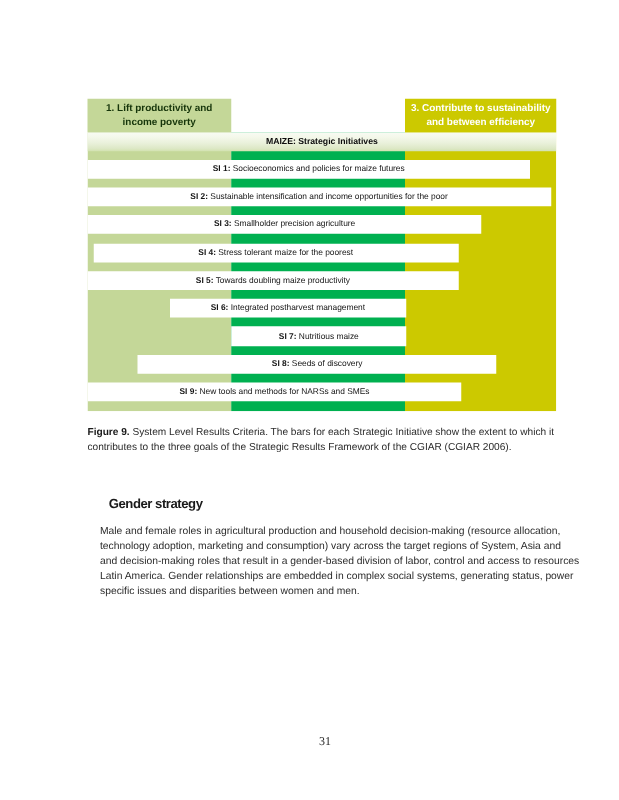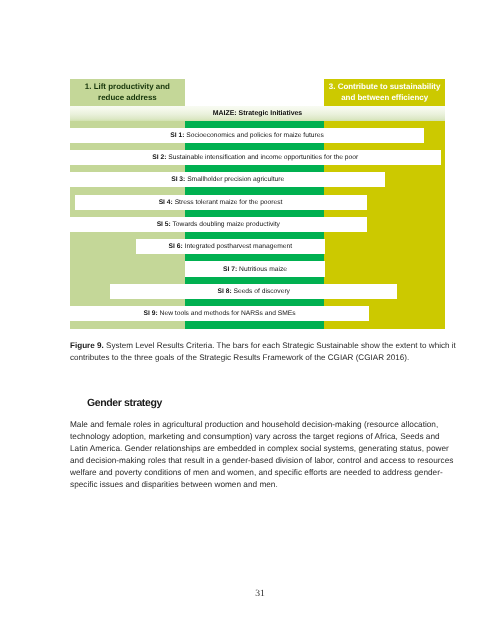--- a/index.html
+++ b/index.html
@@ -35,36 +35,36 @@
   .wbox .t{font-size:6.7px;color:#141414;white-space:nowrap;}
   .wbox .t b{font-weight:bold;}
 
   
   .caption{position:absolute;left:70px;top:339.9px;width:400px;font-size:8.1px;
            line-height:12.6px;color:#2b2b2b;}
   .caption b{font-weight:bold;color:#1a1a1a;}
   .ln{white-space:nowrap;}
   .h2{position:absolute;left:87px;top:396px;font-size:10.5px;font-weight:bold;
       color:#1a1a1a;letter-spacing:-0.37px;line-height:14px;}
-  .body{position:absolute;left:70px;top:418.8px;width:400px;font-size:8.25px;
+  .body{position:absolute;left:80px;top:418.8px;width:400px;font-size:8.25px;
         line-height:12.05px;color:#2b2b2b;}
   .pageno{position:absolute;left:0;top:588.3px;width:520px;text-align:center;
           font-size:9.6px;color:#2b2b2b;font-family:"Liberation Serif",serif;}
 </style>
 </head>
 <body>
 
 <div class="page">
 
   <div class="figure">
     <div class="hdr">
       <div class="col c1">
           <div>
         <div class="ln">1. Lift productivity and</div>
-        <div class="ln">reduce address</div>
+        <div class="ln">income poverty</div>
       </div>
         </div>
       <div class="col c3">
           <div>
         <div class="ln">3. Contribute to sustainability</div>
         <div class="ln">and between efficiency</div>
       </div>
         </div>
     </div>
     <div class="plot">
@@ -101,27 +101,26 @@
           </div>
           <div class="wbox" style="left: 0px; width: 299.25px; top: 200.49px; height: 15.2px;">
             <span class="t"><b>SI 9:</b> New tools and methods for NARSs and SMEs</span>
           </div>
         </div>
     </div>
   </div>
 
   <div class="caption">
     <div class="ln"><b>Figure 9.</b>
-      <span>System Level Results Criteria. The bars for each Strategic Sustainable show the extent to which it</span></div>
-    <div class="ln">contributes to the three goals of the Strategic Results Framework of the CGIAR (CGIAR 2016).</div>
+      <span>System Level Results Criteria. The bars for each Strategic Initiative show the extent to which it</span></div>
+    <div class="ln">contributes to the three goals of the Strategic Results Framework of the CGIAR (CGIAR 2006).</div>
   </div>
 
   <div class="h2">Gender strategy</div>
   <div class="body">
     <div class="ln">Male and female roles in agricultural production and household decision-making (resource allocation,</div>
-    <div class="ln">technology adoption, marketing and consumption) vary across the target regions of Africa, Seeds and</div>
+    <div class="ln">technology adoption, marketing and consumption) vary across the target regions of System, Asia and</div>
+    <div class="ln">and decision-making roles that result in a gender-based division of labor, control and access to resources</div>
     <div class="ln">Latin America. Gender relationships are embedded in complex social systems, generating status, power</div>
-    <div class="ln">and decision-making roles that result in a gender-based division of labor, control and access to resources</div>
-    <div class="ln">welfare and poverty conditions of men and women, and specific efforts are needed to address gender-</div>
     <div class="ln">specific issues and disparities between women and men.</div>
   </div>
   <div class="pageno">31</div>
 </div>
 
 </body></html>

